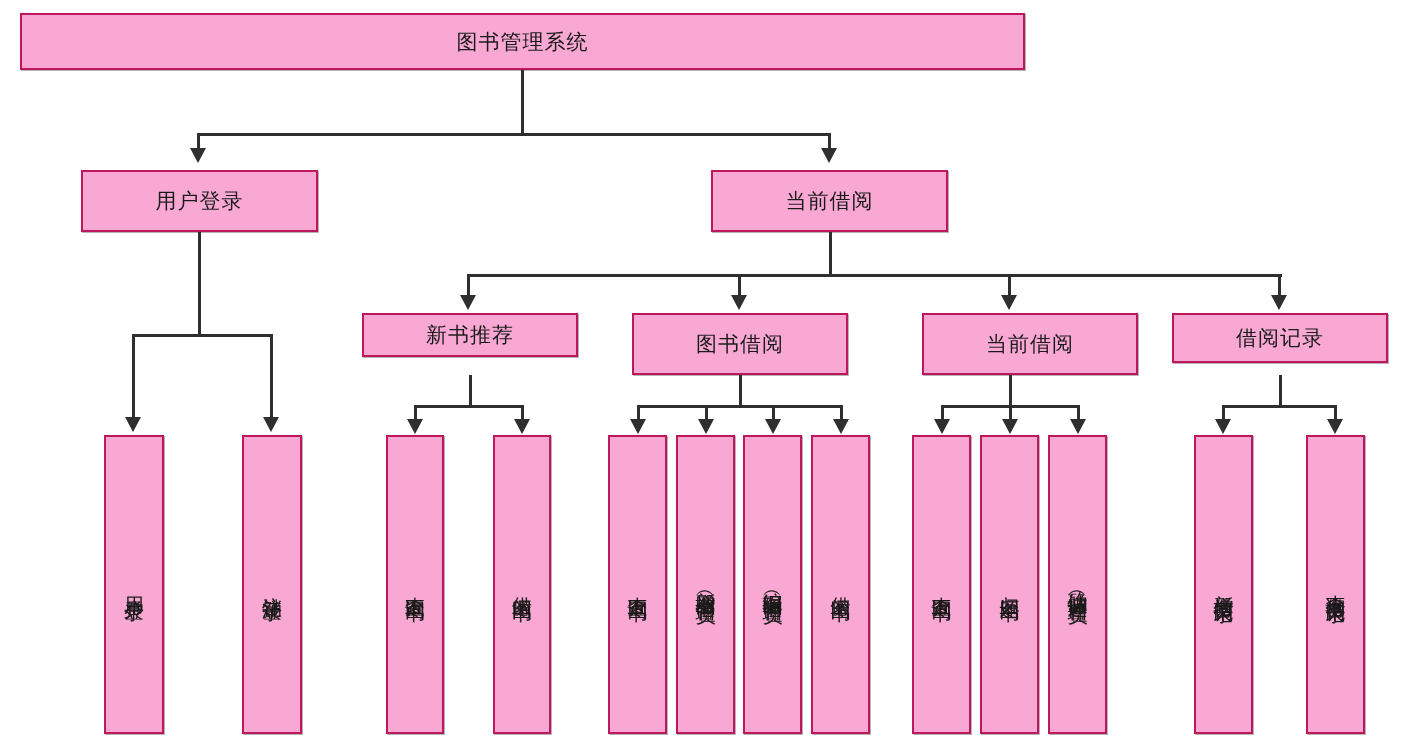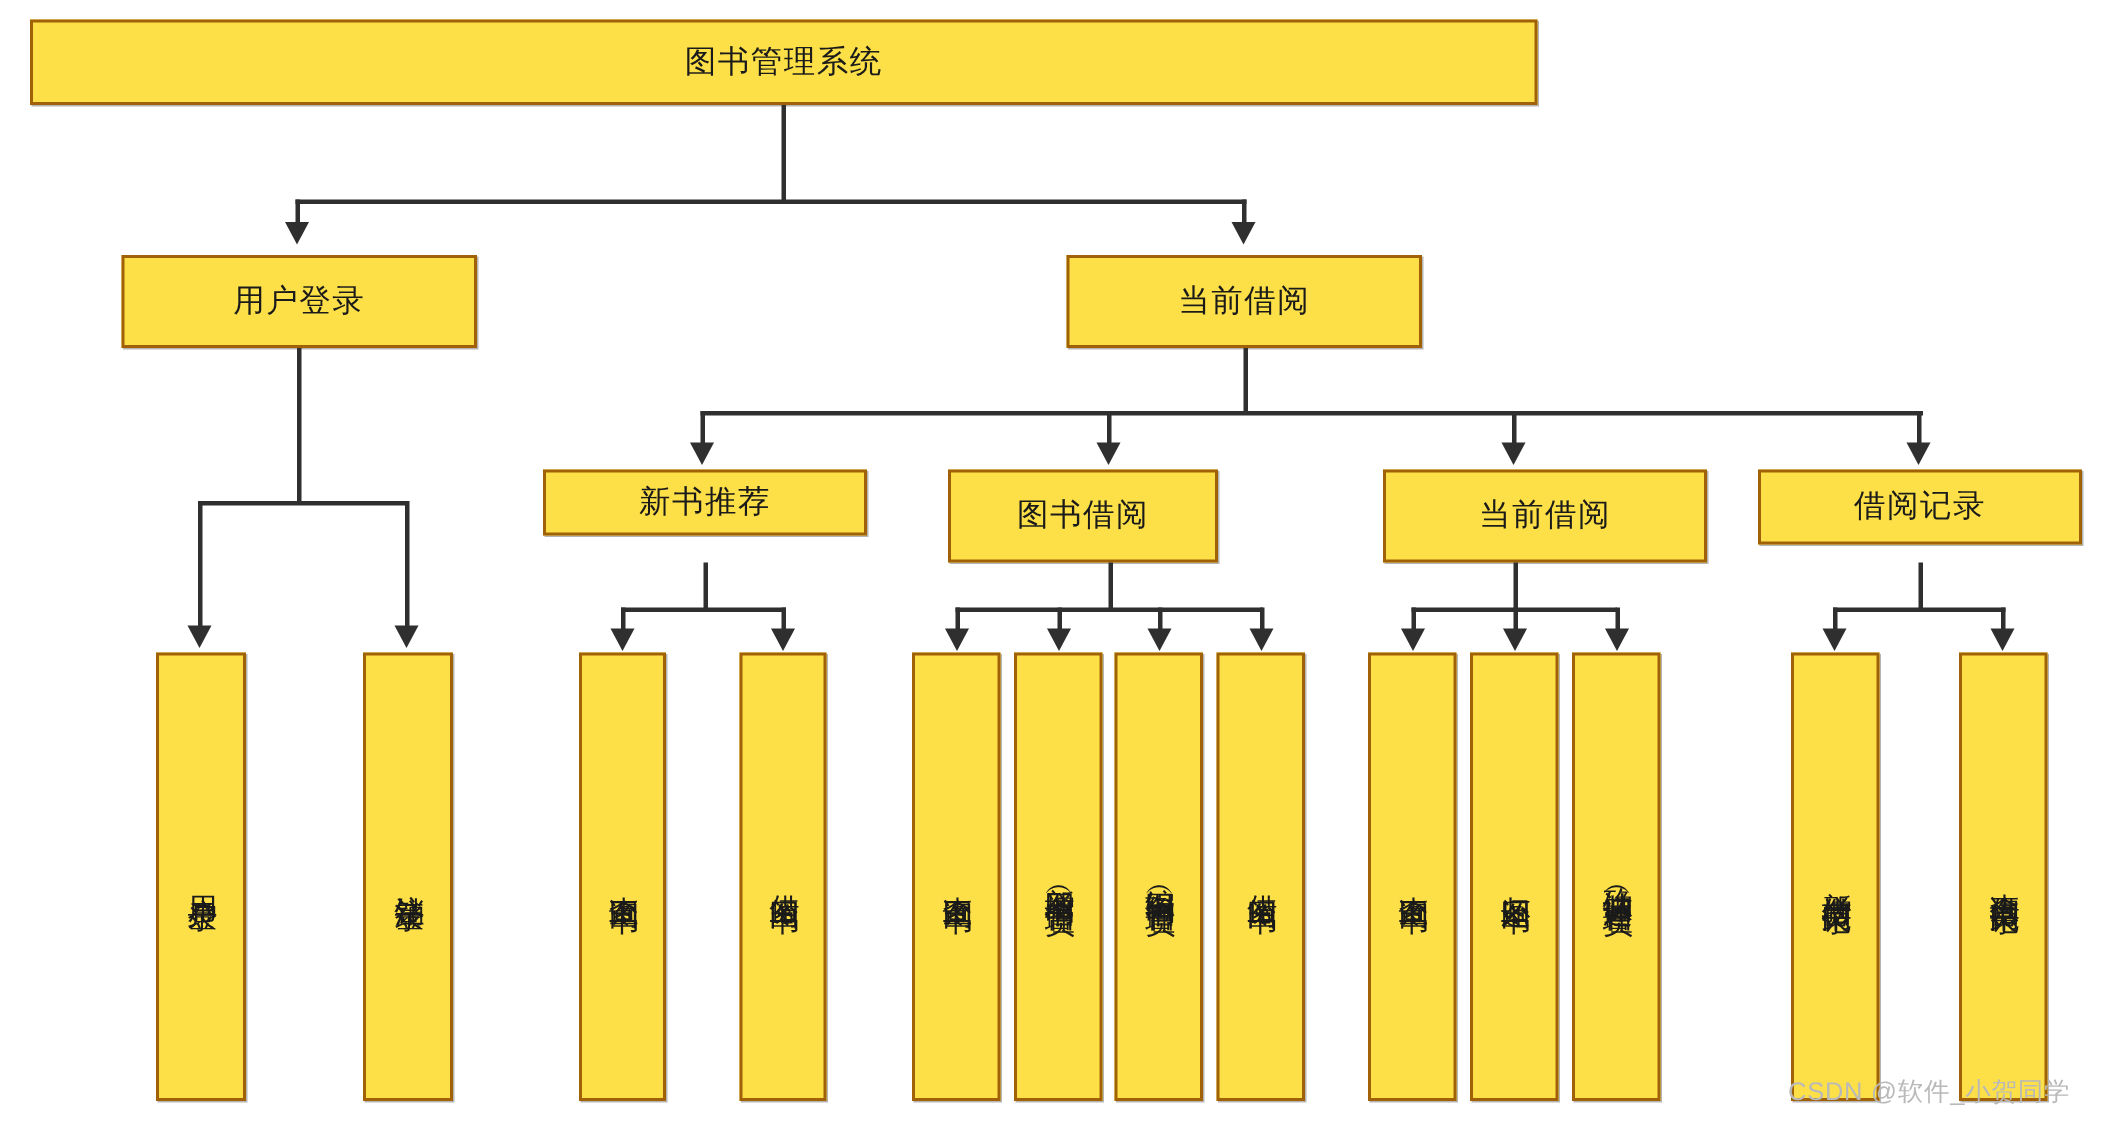--- a/index.html
+++ b/index.html
@@ -15,22 +15,22 @@
     position: relative;
     width: 1405px;
     height: 747px;
     background: #ffffff;
     overflow: hidden;
   }
   
   .node {
     position: absolute;
     box-sizing: border-box;
-    background: #fde047;
-    border: 2px solid #a16207;
+    background: #f9a8d4;
+    border: 2px solid #be185d;
     display: flex;
     align-items: center;
     justify-content: center;
     color: #1a1a1a;
     box-shadow: 1px 1px 0 rgba(120,120,120,0.55);
   }
   .node.horizontal {
     font-size: 21px;
     line-height: 1.2;
     letter-spacing: 1px;
@@ -124,21 +124,21 @@
   <div class="edge v" style="left:738px; top:274px; height:22px;"></div>
   <div class="arrow" style="left:731px; top:295px;"></div>
   <div class="edge v" style="left:1008px; top:274px; height:22px;"></div>
   <div class="arrow" style="left:1001px; top:295px;"></div>
   <div class="edge v" style="left:1278px; top:274px; height:22px;"></div>
   <div class="arrow" style="left:1271px; top:295px;"></div>
 
   <div class="node horizontal" style="left:362px; top:313px; width:216px; height:44px;">
     <span>新书推荐</span>
   </div>
-  <div class="node horizontal" style="left:632px; top:313px; width:180px; height:62px;">
+  <div class="node horizontal" style="left:632px; top:313px; width:216px; height:62px;">
     <span>图书借阅</span>
   </div>
   <div class="node horizontal" style="left:902px; top:313px; width:216px; height:62px;margin-left:20px;">
     <span>当前借阅</span>
   </div>
   <div class="node horizontal" style="left:1172px; top:313px; width:216px; height:50px;">
     <span>借阅记录</span>
   </div>
 
   <div class="edge v" style="left:469px; top:375px; height:32px;"></div>
@@ -205,15 +205,14 @@
   <div class="edge v" style="left:1334px; top:405px; height:15px;"></div>
   <div class="arrow" style="left:1327px; top:419px;"></div>
 
   <div class="node vertical" style="left:1194px; top:435px; width:59px; height:299px;">
     <span class="vtext">新增借阅记录</span>
   </div>
   <div class="node vertical" style="left:1306px; top:435px; width:59px; height:299px;">
     <span class="vtext">查询借阅记录</span>
   </div>
 
-  <div id="watermark" style="left:1192px; top:716px;">CSDN @软件_小贺同学</div>
 
 </div>
 
 </body></html>

